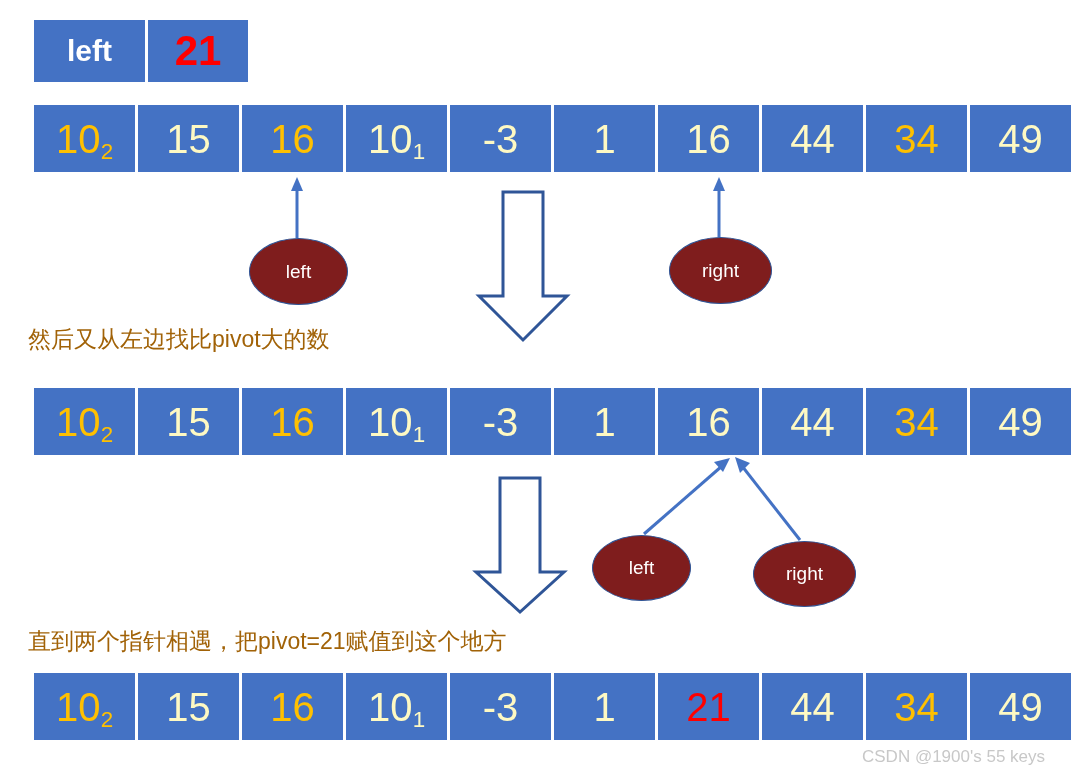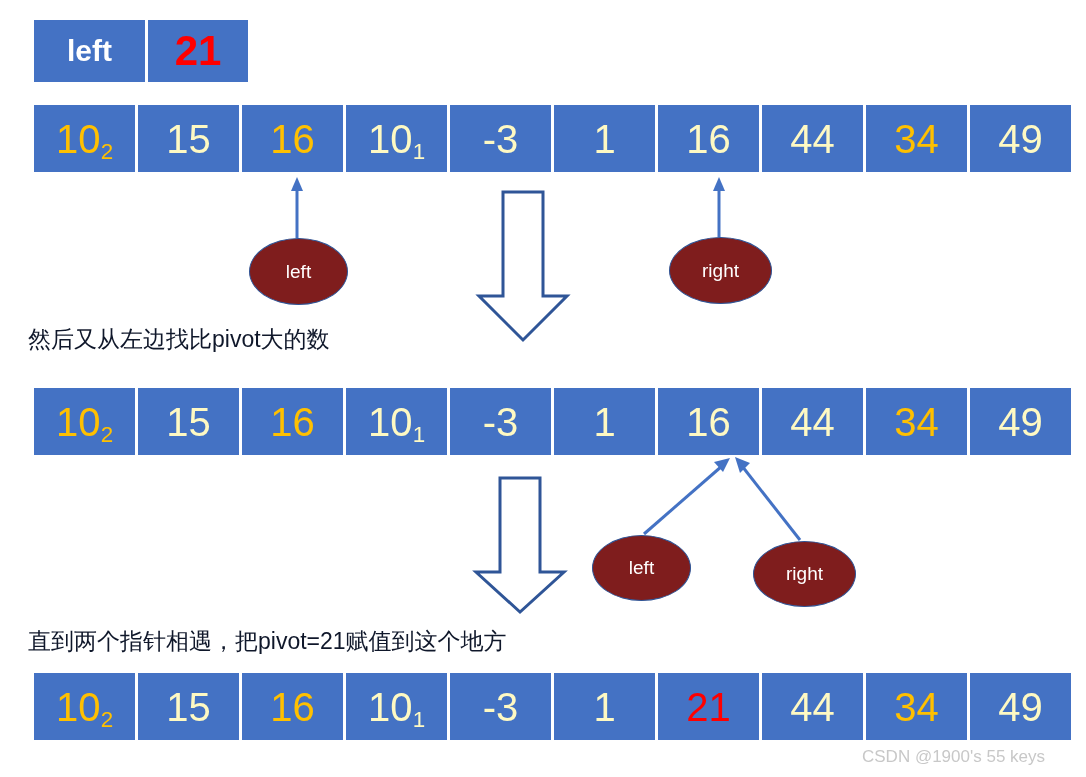--- a/index.html
+++ b/index.html
@@ -66,21 +66,21 @@
     align-items: center;
     justify-content: center;
     font-size: 19px;
     user-select: none;
     text-align: right;
   }
 
   
   .annot {
     position: absolute;
-    color: #0f172a;
+    color: #a16207;
     font-size: 23px;
     white-space: nowrap;
     user-select: none;
   }
 
   
   .watermark {
     position: absolute;
     color: #C8C8C8;
     font-size: 17px;

